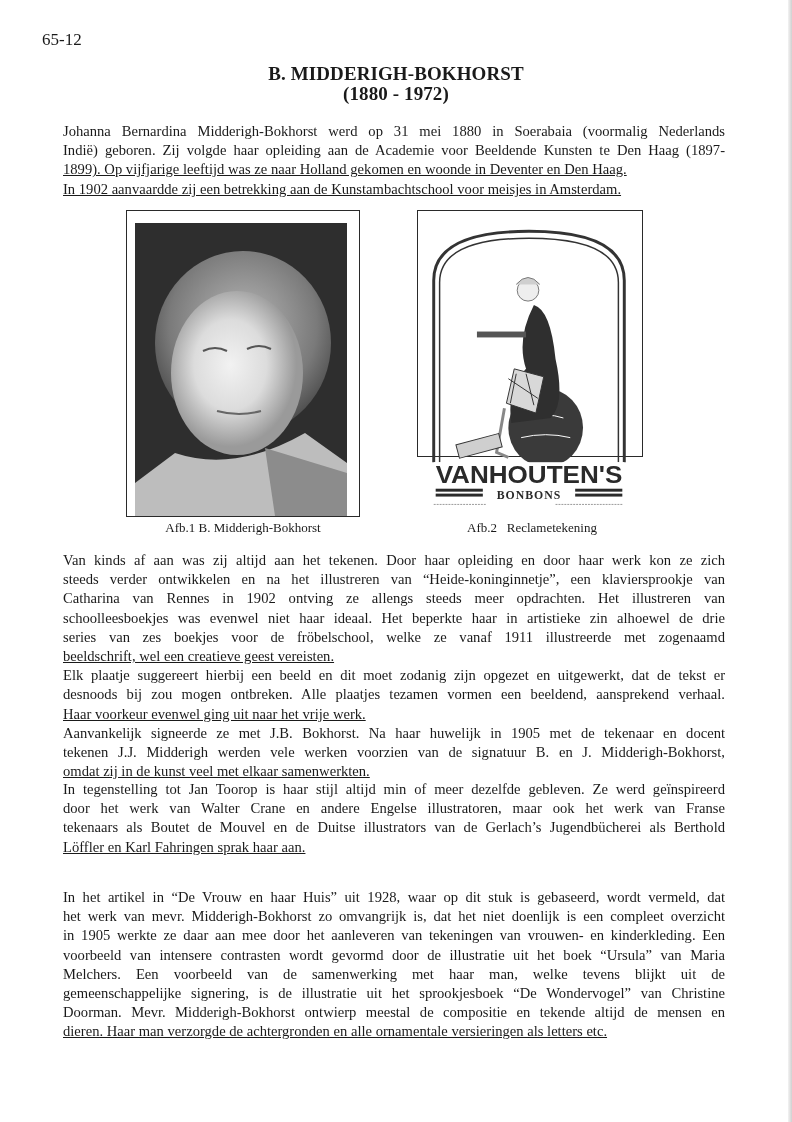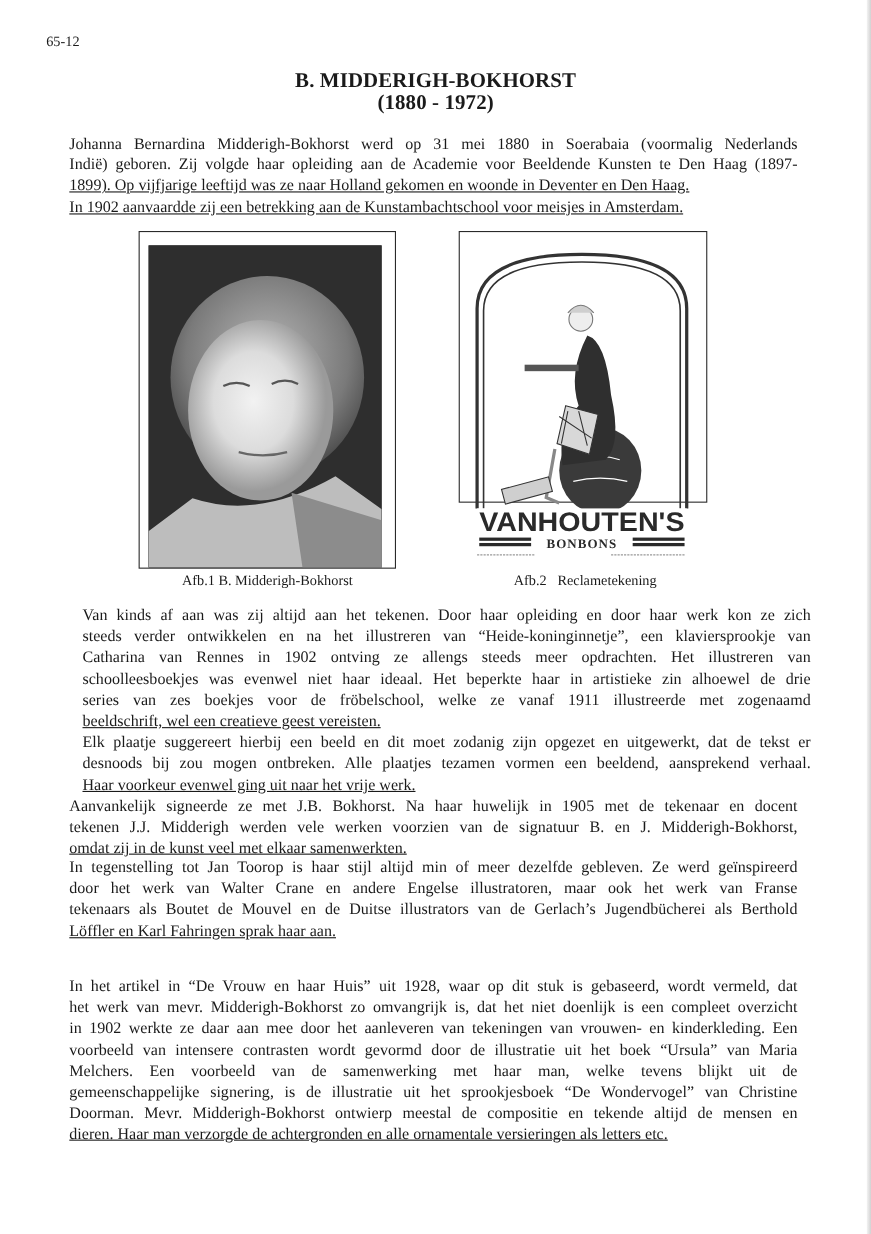--- a/index.html
+++ b/index.html
@@ -4,21 +4,21 @@
   <style>
     html, body { margin: 0; padding: 0; }
     body {
       width: 792px; height: 1122px; background: #ffffff; position: relative; overflow: hidden;
       font-family: "Liberation Serif", "DejaVu Serif", serif; color: #1a1a1a;
     }
     .edge-right {
       position: absolute; right: 0; top: 0; width: 4px; height: 1122px;
       background: linear-gradient(to right, #f3f3f3, #d0d0d0);
     }
-    .page-num { position: absolute; left: 42px; top: 30px; font-size: 13px; }
+    .page-num { position: absolute; left: 42px; top: 30px; font-size: 17px; }
     .title {
       position: absolute; left: 0; width: 792px; top: 64px; text-align: center;
       font-size: 19px; font-weight: bold; line-height: 20px; letter-spacing: 0.1px;
     }
     .para {
       position: absolute; left: 63px; width: 662px; font-size: 14.6px; line-height: 19.2px;
       text-align: justify; margin: 0;
     }
     .para span.line { display: block; text-align: justify; text-align-last: justify; white-space: nowrap; }
     .para span.line.last { text-align-last: left; text-decoration: underline; }
@@ -104,21 +104,21 @@
       <rect x="160" y="282" width="48" height="3" fill="#2a2a2a"></rect>
       <rect x="160" y="287" width="48" height="3" fill="#2a2a2a"></rect>
       <text x="113" y="292" text-anchor="middle" font-family="'Liberation Serif', serif" font-size="12" font-weight="bold" fill="#2a2a2a" letter-spacing="1">BONBONS</text>
       <line x1="16" y1="298" x2="70" y2="298" stroke="#999" stroke-width="1" stroke-dasharray="2 1"></line>
       <line x1="140" y1="298" x2="208" y2="298" stroke="#999" stroke-width="1" stroke-dasharray="2 1"></line>
     </svg>
   </div>
   <div class="caption" style="left:417px; width:230px; top:520px; white-space:pre;">Afb.2   Reclametekening</div>
 </div>
 
-<div class="para" style="top:551px;margin-left:12px;">
+<div class="para" style="top:551px;">
   <span class="line">Van kinds af aan was zij altijd aan het tekenen. Door haar opleiding en door haar werk kon ze zich</span>
   <span class="line">steeds verder ontwikkelen en na het illustreren van “Heide-koninginnetje”, een klaviersprookje van</span>
   <span class="line">Catharina van Rennes in 1902 ontving ze allengs steeds meer opdrachten. Het illustreren van</span>
   <span class="line">schoolleesboekjes was evenwel niet haar ideaal. Het beperkte haar in artistieke zin alhoewel de drie</span>
   <span class="line">series van zes boekjes voor de fröbelschool, welke ze vanaf 1911 illustreerde met zogenaamd</span>
   <span class="line last">beeldschrift, wel een creatieve geest vereisten.</span>
   <span class="line">Elk plaatje suggereert hierbij een beeld en dit moet zodanig zijn opgezet en uitgewerkt, dat de tekst er</span>
   <span class="line">desnoods bij zou mogen ontbreken. Alle plaatjes tezamen vormen een beeldend, aansprekend verhaal.</span>
   <span class="line last">Haar voorkeur evenwel ging uit naar het vrije werk.</span>
 </div>
@@ -132,19 +132,19 @@
 <div class="para" style="top:780px;">
   <span class="line">In tegenstelling tot Jan Toorop is haar stijl altijd min of meer dezelfde gebleven. Ze werd geïnspireerd</span>
   <span class="line">door het werk van Walter Crane en andere Engelse illustratoren, maar ook het werk van Franse</span>
   <span class="line">tekenaars als Boutet de Mouvel en de Duitse illustrators van de Gerlach’s Jugendbücherei als Berthold</span>
   <span class="line last">Löffler en Karl Fahringen sprak haar aan.</span>
 </div>
 
 <div class="para" style="top:888px;">
   <span class="line">In het artikel in “De Vrouw en haar Huis” uit 1928, waar op dit stuk is gebaseerd, wordt vermeld, dat</span>
   <span class="line">het werk van mevr. Midderigh-Bokhorst zo omvangrijk is, dat het niet doenlijk is een compleet overzicht</span>
-  <span class="line">in 1902 werkte ze daar aan mee door het aanleveren van tekeningen van vrouwen- en kinderkleding. Een</span>
+  <span class="line">in 1905 werkte ze daar aan mee door het aanleveren van tekeningen van vrouwen- en kinderkleding. Een</span>
   <span class="line">voorbeeld van intensere contrasten wordt gevormd door de illustratie uit het boek “Ursula” van Maria</span>
   <span class="line">Melchers. Een voorbeeld van de samenwerking met haar man, welke tevens blijkt uit de</span>
   <span class="line">gemeenschappelijke signering, is de illustratie uit het sprookjesboek “De Wondervogel” van Christine</span>
   <span class="line">Doorman. Mevr. Midderigh-Bokhorst ontwierp meestal de compositie en tekende altijd de mensen en</span>
   <span class="line last">dieren. Haar man verzorgde de achtergronden en alle ornamentale versieringen als letters etc.</span>
 </div>
 
 </body></html>

